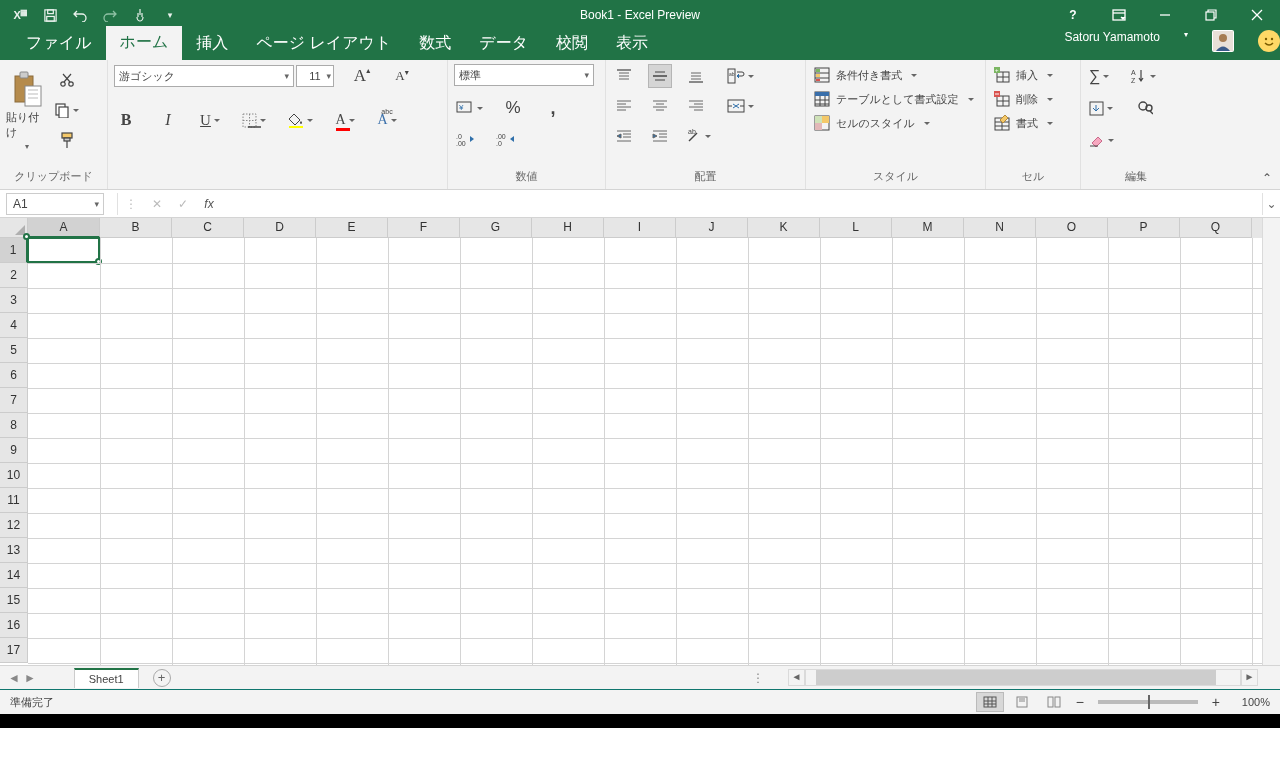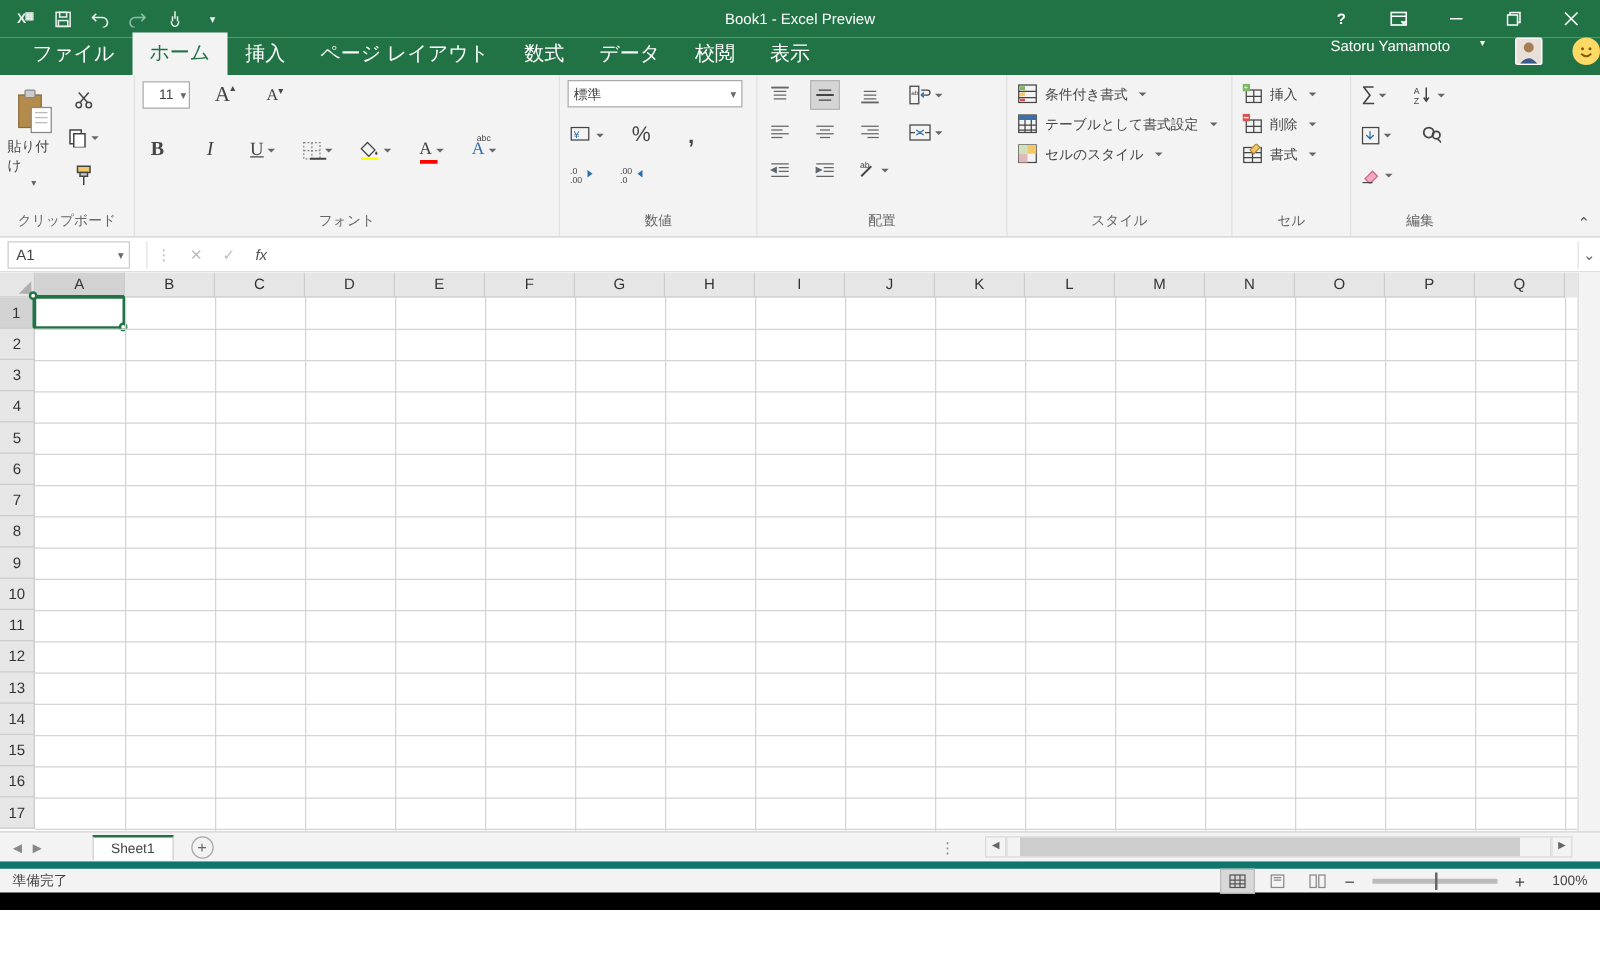--- a/index.html
+++ b/index.html
@@ -80,21 +80,21 @@
 .sheetrow { height:24px; background:#f3f3f3; border-top:1px solid #d4d4d4; display:flex; align-items:center; position:relative;}
 .nav-arrows { display:flex; gap:4px; padding:0 8px; color:#888;}
 .sheet-tab { background:#fff; border:1px solid #ccc; border-bottom:none; padding:3px 14px; font-size:11px; border-top:2px solid #217346;}
 .addsheet { width:18px; height:18px; border:1px solid #aaa; border-radius:50%; display:flex; align-items:center; justify-content:center; margin-left:14px; color:#666; font-size:13px;}
 .hscroll { position:absolute; right:22px; top:3px; width:470px; height:17px; display:flex; align-items:center;}
 .hscroll .track{flex:1; height:17px; background:#f3f3f3; border:1px solid #dadada; position:relative;}
 .hscroll .thumb{position:absolute; left:10px; top:0; bottom:0; width:400px; background:#cdcdcd;}
 .hscroll .arr{width:17px; height:17px; background:#f3f3f3; border:1px solid #dadada; text-align:center; line-height:14px; font-size:10px; color:#666;}
 
 
-.status { height:25px; background:#f3f3f3; border-top:6px solid #0f766e; display:flex; align-items:center; font-size:11px; color:#444; padding:0 10px;}
+.status { height:25px; background:#f3f3f3; border-top:1px solid #0f766e; display:flex; align-items:center; font-size:11px; color:#444; padding:0 10px;}
 .status .right { margin-left:auto; display:flex; align-items:center; gap:4px;}
 .viewbtn { width:28px; height:20px; border:1px solid transparent; display:flex; align-items:center; justify-content:center;}
 .viewbtn.active{ background:#d8d8d8; border-color:#bbb;}
 .zoomslider{ width:100px; height:4px; background:#bbb; position:relative; margin:0 6px;}
 .zoomslider .t{position:absolute; left:50%; top:-5px; width:2px; height:14px; background:#666;}
 
 .blackbar { height:14px; background:#000;}
 
 svg { display:block; }
 </style>
@@ -225,20 +225,23 @@
               <line x1="8" y1="10" x2="8" y2="17"></line>
             </svg>
           </div>
       </div>
     </div>
     <div class="group-label">クリップボード</div>
   </div>
 
   <div class="group" style="width:340px;">
     <div class="row" style="margin-bottom:6px;">
+      <div class="font-name">
+          <span>游ゴシック</span>
+        </div>
       <div class="font-size">
           <span>11</span>
         </div>
       <div class="rbtn" style="margin-left:14px;">
           <span style="font-size:17px;font-family:serif;">A</span>
           <span style="font-size:8px;position:relative;top:-6px;">▴</span>
         </div>
       <div class="rbtn" style="margin-left:14px;">
           <span style="font-size:13px;font-family:serif;">A</span>
           <span style="font-size:8px;position:relative;top:-4px;">▾</span>
@@ -267,21 +270,20 @@
         </div>
       <div class="rbtn dd">
           <span style="font-family:serif;font-size:14px;">A</span>
           <div style="position:absolute;bottom:1px;left:3px;width:14px;height:3px;background:#ff0000;"></div>
         </div>
       <div class="rbtn dd">
           <span style="font-size:7px;position:absolute;top:0px;">abc</span>
           <span style="font-family:serif;font-size:14px;color:#3a6faa;">A</span>
         </div>
     </div>
-    <div class="group-label">フォント</div>
   </div>
 
   <div class="group" style="width:158px;">
     <div class="numfmt">
         <span>標準</span>
       </div>
     <div class="row" style="gap:16px;padding-top:10px;">
       <div class="rbtn dd">
           <svg width="18" height="14" viewBox="0 0 18 14" fill="none" stroke="#444">
             <rect x="1" y="1" width="14" height="10"></rect>

